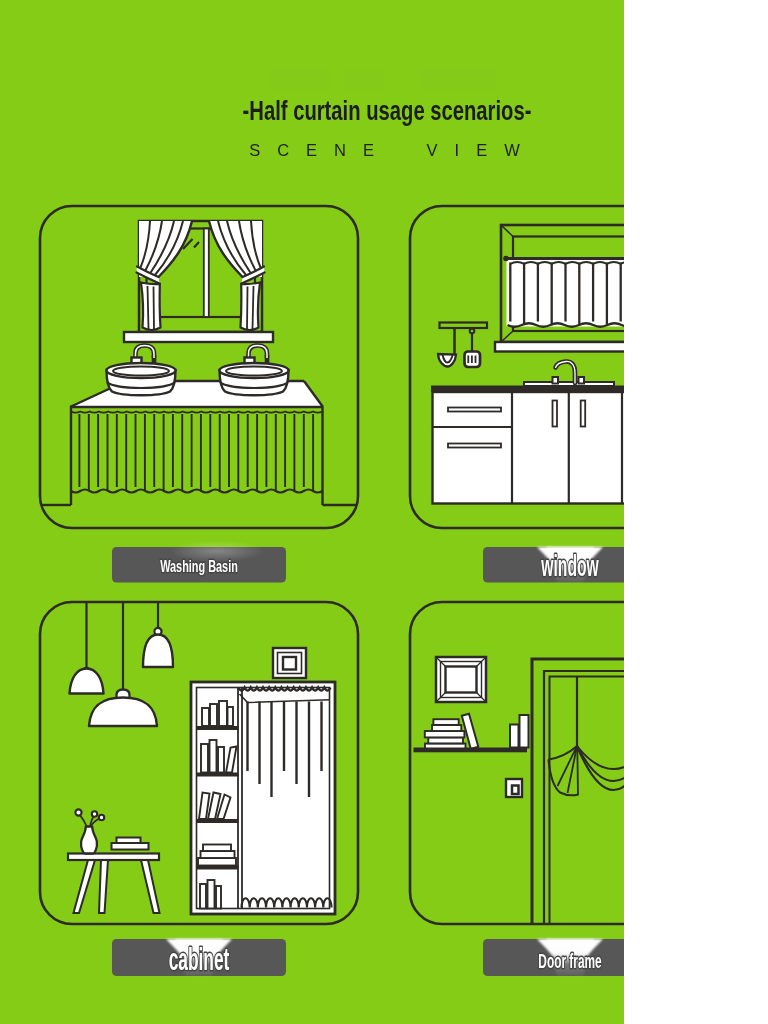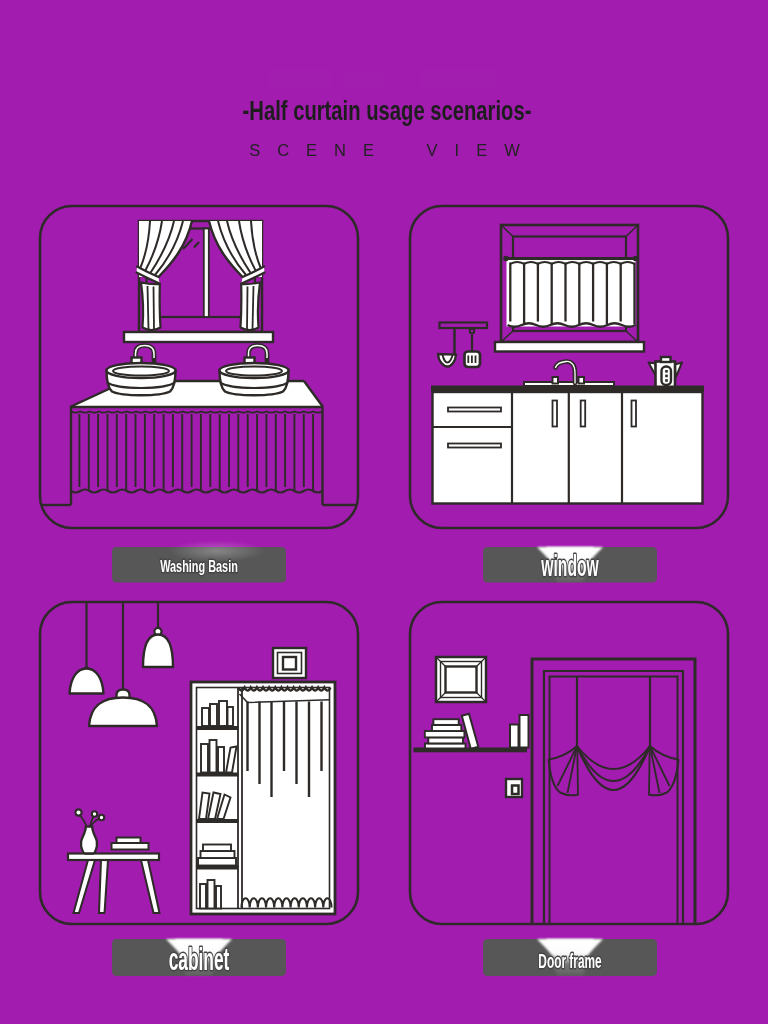--- a/index.html
+++ b/index.html
@@ -1,16 +1,16 @@
 <!DOCTYPE html>
 <html><head>
 <meta charset="utf-8">
 <style>
   html,body { margin:0; padding:0; background:#ffffff; }
-  #page { position:relative; width:768px; height:1024px; background:#a21caf; overflow:hidden;text-decoration:underline; }
+  #page { position:relative; width:624px; height:1024px; background:#84cc16; overflow:hidden;text-decoration:underline; }
 </style>
 </head>
 <body>
 <div id="page">
 <svg width="768" height="1024" viewBox="0 0 768 1024" xmlns="http://www.w3.org/2000/svg">
 <defs>
 <linearGradient id="wedge" x1="0" y1="0" x2="0" y2="1">
   <stop offset="0" stop-color="#ffffff" stop-opacity="1"></stop>
   <stop offset="0.62" stop-color="#ffffff" stop-opacity="0.97"></stop>
   <stop offset="1" stop-color="#ffffff" stop-opacity="0.1"></stop>

